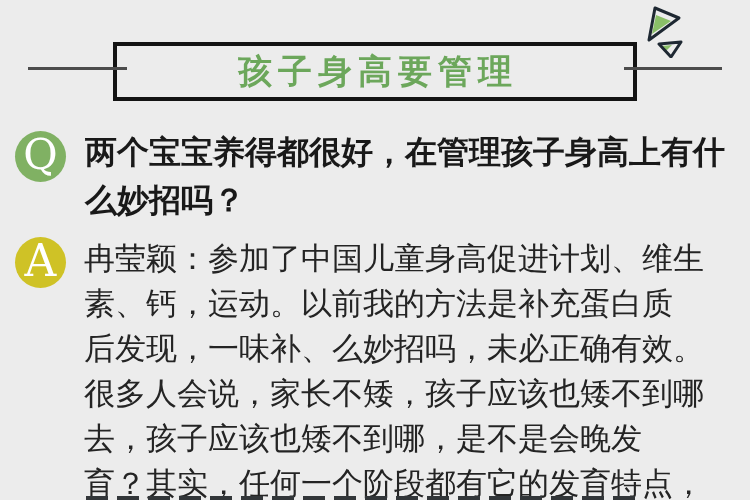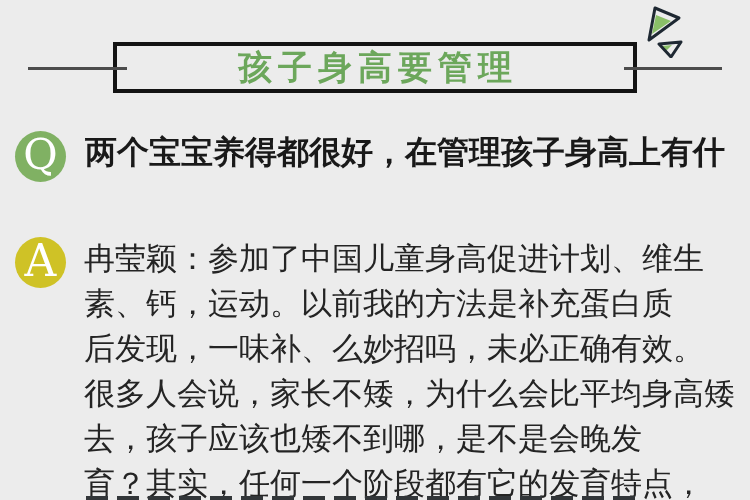--- a/index.html
+++ b/index.html
@@ -20,21 +20,21 @@
     background:#4c4c4c;
     top:67px;
     z-index:2;
   }
   .divider.left  { left:28px;  width:99px; }
   .divider.right { left:624px; width:98px; }
 
   .title-box {
     position:absolute;
     left:113px; top:42px;
-    width:524px; height:51px;
+    width:524px; height:59px;
     border:4px solid #131313;
     display:flex; align-items:center; justify-content:center;
     z-index:1;
   }
   .title-text {
     color:#6ca75b;
     font-size:34px;
     font-weight:700;
     letter-spacing:6px;
     white-space:nowrap;
@@ -107,29 +107,30 @@
     <polygon points="12,2 36,12 6,34" fill="none" stroke="#1e2832" stroke-width="3" stroke-linejoin="round"></polygon>
     <polygon points="19,40 29,39 22,46" fill="#8abf68"></polygon>
     <polygon points="16,38 38,36 28,51" fill="none" stroke="#1e2832" stroke-width="3" stroke-linejoin="round"></polygon>
   </svg>
 
   <div class="badge q">
     <span>Q</span>
   </div>
   <div class="question">
     <div class="tline">两个宝宝养得都很好，在管理孩子身高上有什</div>
+    <div class="tline">么妙招吗？</div>
   </div>
 
   <div class="badge a">
     <span>A</span>
   </div>
   <div class="answer">
     <div class="tline">冉莹颖：参加了中国儿童身高促进计划、维生</div>
     <div class="tline">素、钙，运动。以前我的方法是补充蛋白质</div>
     <div class="tline">后发现，一味补、么妙招吗，未必正确有效。</div>
-    <div class="tline">很多人会说，家长不矮，为什么会比平均身高矮</div>
+    <div class="tline">很多人会说，家长不矮，孩子应该也矮不到哪</div>
     <div class="tline">去，孩子应该也矮不到哪，是不是会晚发</div>
     <div class="tline">育？其实，任何一个阶段都有它的发育特点，</div>
   </div>
 
   <div class="clipped-line-hint"></div>
 
 </div>
 
 </body></html>

